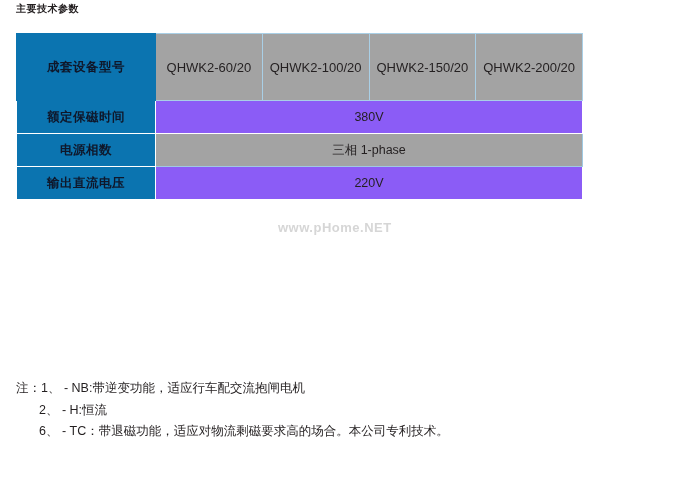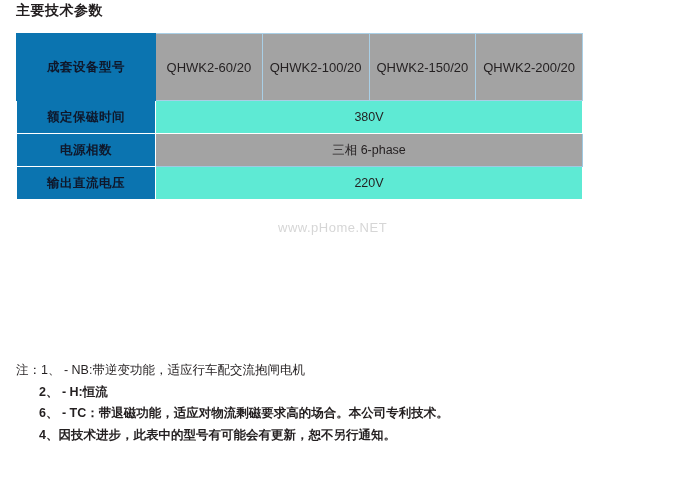--- a/index.html
+++ b/index.html
@@ -17,21 +17,21 @@
   }
   .page {
     position: relative;
     width: 700px;
     height: 479px;
   }
   .page-title {
     position: absolute;
     left: 16px;
     top: 2px;
-    font-size: 14px;
+    font-size: 10px;
     font-weight: bold;
     color: #231f20;
     letter-spacing: 0.5px;
   }
   .spec-table {
     position: absolute;
     left: 16px;
     top: 33px;
     width: 567px;
     border-collapse: collapse;
@@ -50,63 +50,63 @@
   }
   td.head-cell {
     background: #0b74b0;
     color: #0f172a;
     font-weight: bold;
     width: 136px;
     font-size: 12.5px;
     letter-spacing: 0.5px;
   }
   td.val-blue {
-    background: #5eead4;
+    background: #8b5cf6;
   }
   td.val-white {
     background: #a3a3a3;
     border-color: #9fc9e2;
   }
   tr.row-model td.val-white {
     border: 1px solid #a9cfe6;
     font-size: 13px;
   }
   .spec-table tr.row-model td.head-cell {
     border: 1px solid #0b74b0;
   }
   .watermark {
     position: absolute;
     left: 278px;
     top: 220px;
     font-size: 13px;
-    font-weight: normal;
+    font-weight: bold;
     color: #cfcfcf;
     opacity: 0.85;
     letter-spacing: 0.5px;
     pointer-events: none;
     white-space: nowrap;
   }
   .notes {
     position: absolute;
     left: 16px;
     top: 360px;
     width: 640px;
   }
   .note-line {
     font-size: 12.5px;
     color: #231f20;
     line-height: 21.5px;
     white-space: nowrap;
   }
   .note-line.first {
     text-indent: 0;
+    margin-top: 18px;
   }
   .note-indent {
     padding-left: 23px;
-    font-weight: bold;
   }
 </style>
 </head>
 <body>
 
 <div class="page">
 
   <div class="page-title">主要技术参数</div>
 
   <table class="spec-table">
@@ -117,31 +117,30 @@
         <td class="val-white">QHWK2-100/20</td>
         <td class="val-white">QHWK2-150/20</td>
         <td class="val-white">QHWK2-200/20</td>
       </tr>
       <tr>
         <td class="head-cell">额定保磁时间</td>
         <td class="val-blue" colspan="4">380V</td>
       </tr>
       <tr>
         <td class="head-cell">电源相数</td>
-        <td class="val-white" colspan="4">三相 6-phase</td>
+        <td class="val-white" colspan="4">三相 1-phase</td>
       </tr>
       <tr>
         <td class="head-cell">输出直流电压</td>
         <td class="val-blue" colspan="4">220V</td>
       </tr>
     </tbody>
   </table>
 
   <div class="watermark">www.pHome.NET</div>
 
   <div class="notes">
     <div class="note-line first">注：1、 - NB:带逆变功能，适应行车配交流抱闸电机</div>
     <div class="note-line note-indent">2、 - H:恒流</div>
     <div class="note-line note-indent">6、 - TC：带退磁功能，适应对物流剩磁要求高的场合。本公司专利技术。</div>
-    <div class="note-line note-indent">4、因技术进步，此表中的型号有可能会有更新，恕不另行通知。</div>
   </div>
 
 </div>
 
 </body></html>

